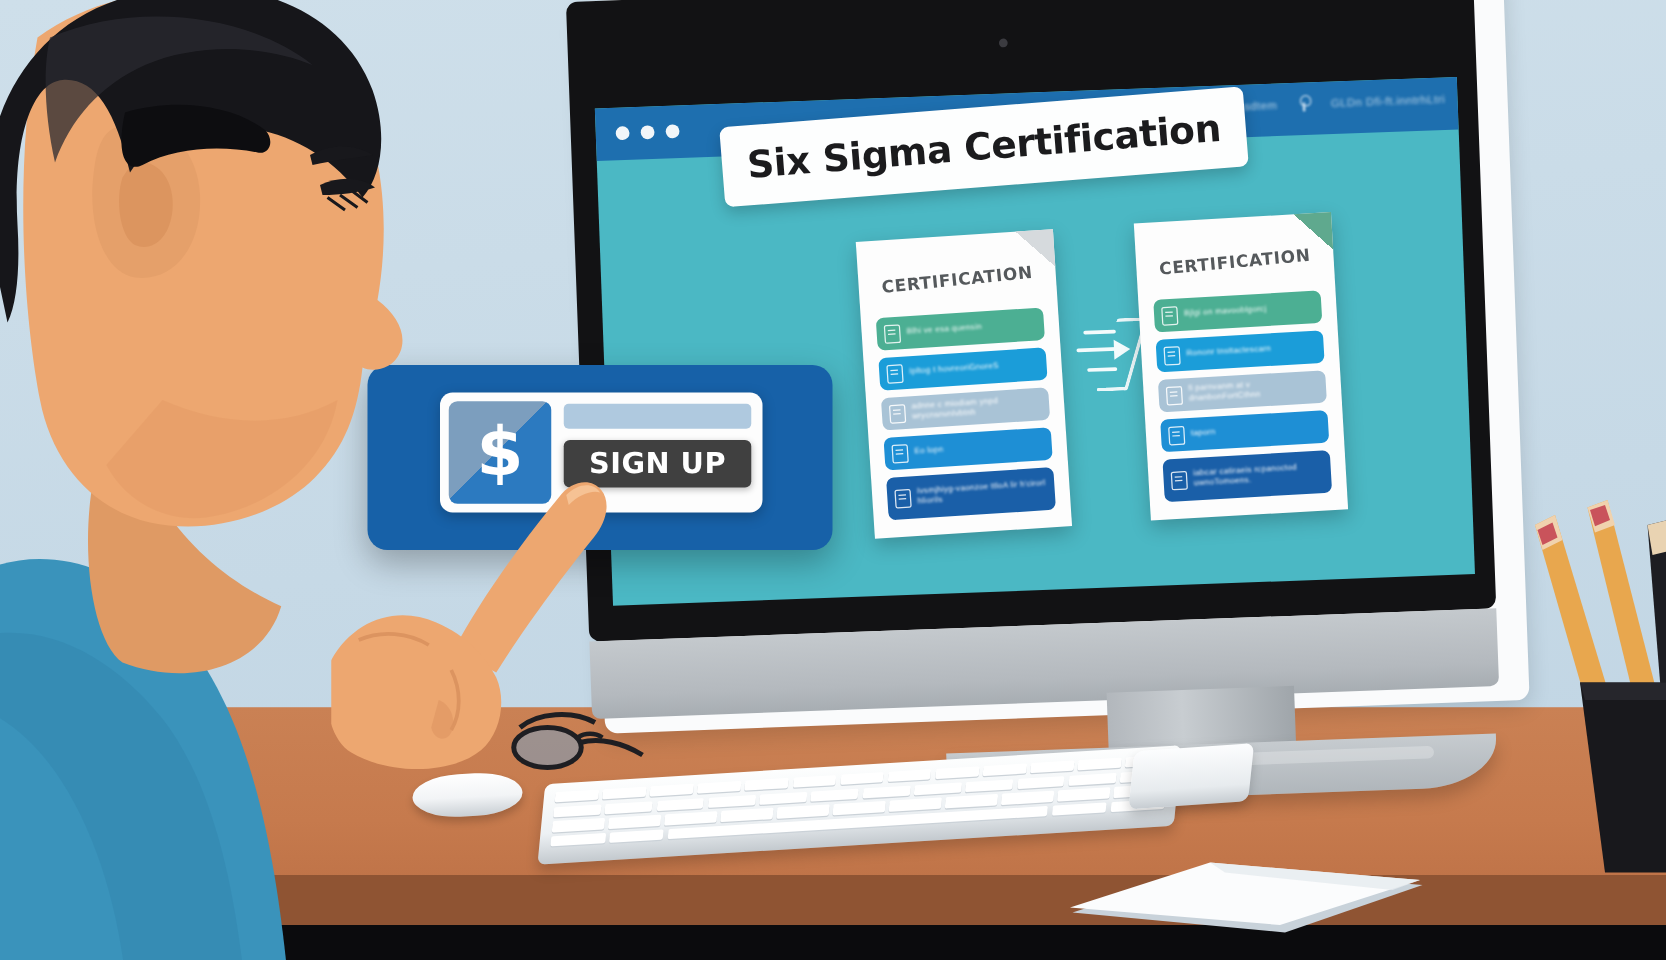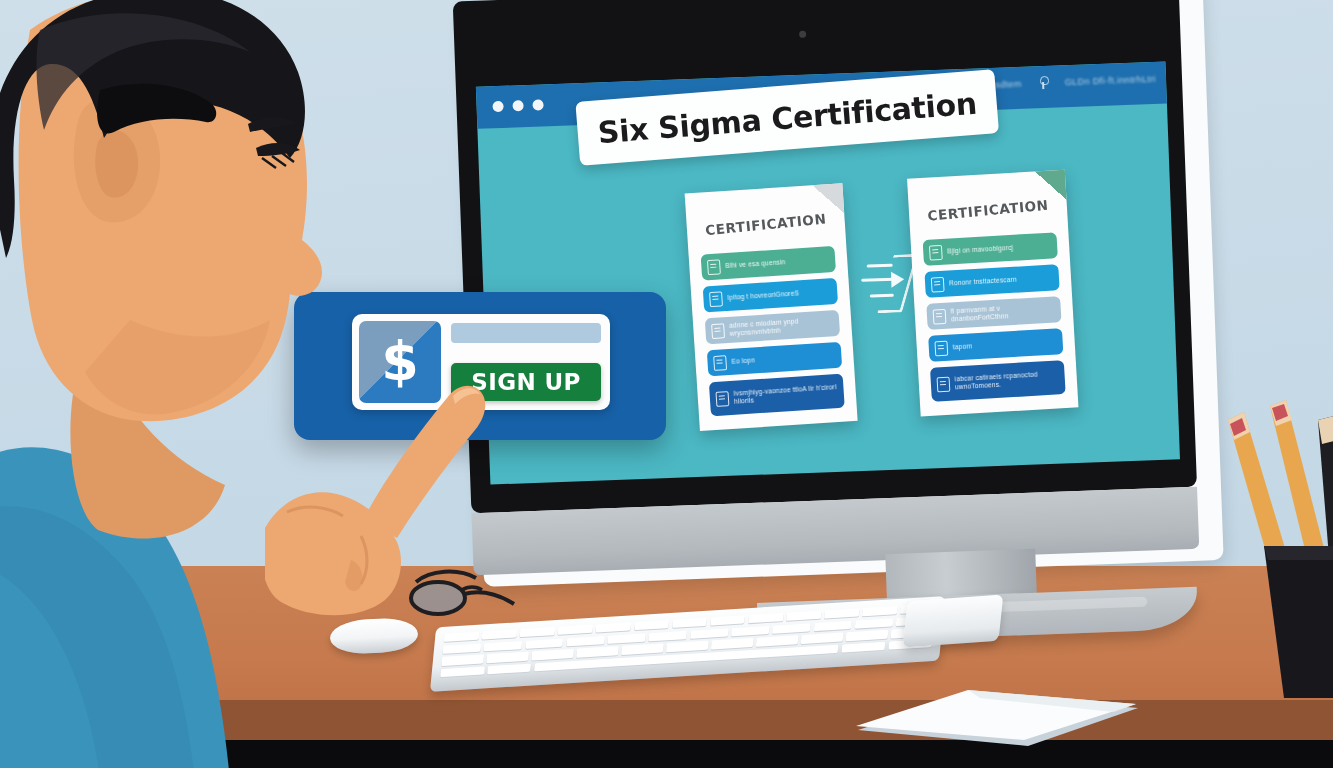--- a/index.html
+++ b/index.html
@@ -207,22 +207,22 @@
     position:absolute;left:0;top:0;width:82px;height:82px;
     display:flex;align-items:center;justify-content:center;
     font-family:"DejaVu Sans",sans-serif;
     font-weight:700;font-size:54px;color:#FFFFFF;line-height:1;
   }
   .card-strip{
     position:absolute;left:99px;top:9px;width:150px;height:20px;
     background:#AFC9DF;border-radius:4px;
   }
   .signup-btn{
-    position:absolute;left:99px;top:49px;width:150px;height:38px;
-    background:#15803d;border-radius:5px;
+    position:absolute;left:99px;top:38px;width:150px;height:38px;
+    background:#404040;border-radius:5px;
     display:flex;align-items:center;justify-content:center;
     box-shadow:0 2px 5px rgba(0,0,0,.25);
   }
   .signup-btn span{
     font-family:"DejaVu Sans",sans-serif;
     font-weight:700;font-size:23px;color:#FFFFFF;letter-spacing:.4px;
   }
 
   
   .person{position:absolute;left:-20px;top:-10px;width:470px;height:790px;z-index:50;}

